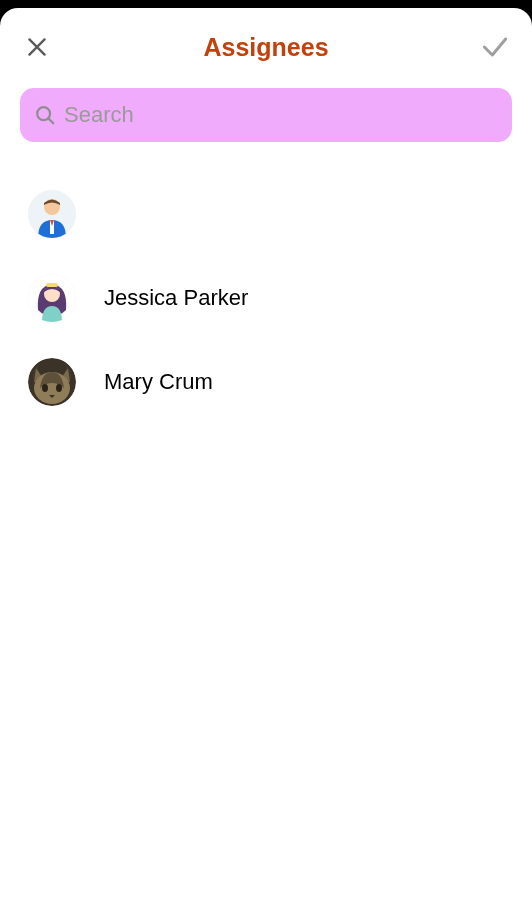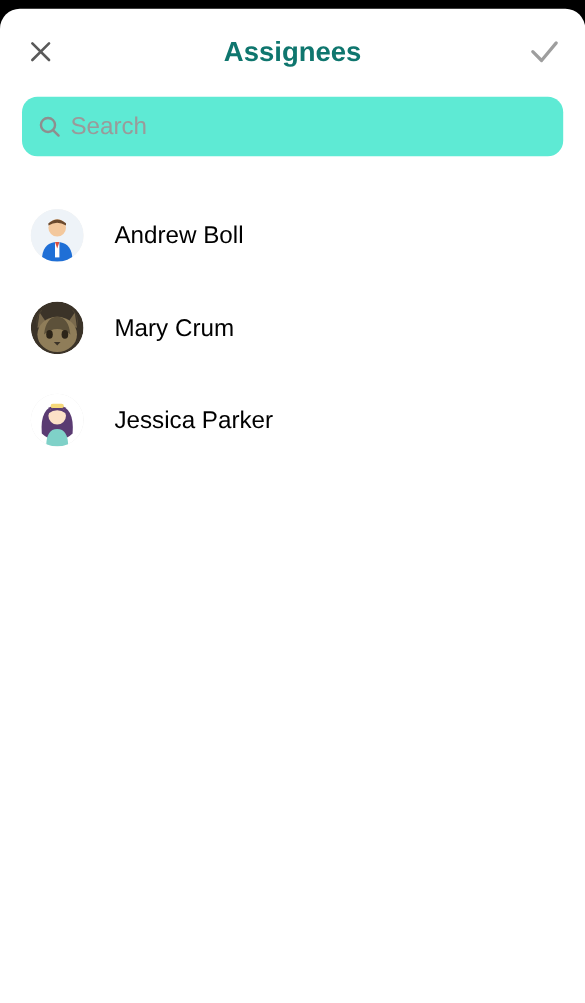--- a/index.html
+++ b/index.html
@@ -31,27 +31,27 @@
       height: 34px;
       display: flex;
       align-items: center;
       justify-content: center;
       cursor: pointer;
       color: #5a5a5a;
     }
     .title {
       font-size: 25px;
       font-weight: 700;
-      color: #0f766e;
+      color: #c2410c;
       text-align: center;
       flex: 1;
     }
     .search-wrap {
       margin: 8px 20px 10px 20px;
-      background: #5eead4;
+      background: #f0abfc;
       border-radius: 14px;
       display: flex;
       align-items: center;
       padding: 12px 14px;
       height: 54px;
     }
     .search-icon {
       color: #8e8e8e;
       margin-right: 8px;
       flex-shrink: 0;
@@ -128,50 +128,49 @@
       <div class="avatar">
         <svg viewBox="0 0 48 48">
           <circle cx="24" cy="24" r="24" fill="#eef3f8"></circle>
           <circle cx="24" cy="17" r="8" fill="#f3c89d"></circle>
           <path d="M16 13 Q24 6 32 13 L32 15 Q24 10 16 15 Z" fill="#6b4a2e"></path>
           <path d="M10 48 Q10 30 24 30 Q38 30 38 48 Z" fill="#1f6fd6"></path>
           <rect x="22" y="30" width="4" height="14" fill="#fff"></rect>
           <path d="M22 30 L24 36 L26 30 Z" fill="#d94e3f"></path>
         </svg>
       </div>
-      <div class="name">Andrew Boll</div>
+    </div>
+
+    <div class="list-item">
+      <div class="avatar">
+        <svg viewBox="0 0 48 48">
+          <circle cx="24" cy="24" r="24" fill="#fff"></circle>
+          <path d="M10 36 Q8 12 24 10 Q40 12 38 36 Q32 42 24 42 Q16 42 10 36 Z" fill="#5a3b72"></path>
+          <circle cx="24" cy="20" r="8" fill="#fce1c7"></circle>
+          <path d="M16 18 Q24 12 32 18 L32 16 Q24 8 16 16 Z" fill="#5a3b72"></path>
+          <path d="M14 48 Q14 32 24 32 Q34 32 34 48 Z" fill="#7fd1c8"></path>
+          <rect x="18" y="9" width="12" height="4" rx="2" fill="#f5d87a"></rect>
+        </svg>
+      </div>
+      <div class="name">Jessica Parker</div>
     </div>
 
     <div class="list-item">
       <div class="avatar">
         <svg viewBox="0 0 48 48">
           <circle cx="24" cy="24" r="24" fill="#3b3328"></circle>
           <path d="M8 10 L16 22 L6 24 Z" fill="#7a6a4d"></path>
           <path d="M40 10 L32 22 L42 24 Z" fill="#7a6a4d"></path>
           <ellipse cx="24" cy="30" rx="18" ry="16" fill="#8f7d59"></ellipse>
           <path d="M24 14 Q14 14 12 30 Q24 20 36 30 Q34 14 24 14 Z" fill="#5d513a"></path>
           <ellipse cx="17" cy="30" rx="3" ry="4" fill="#2c2418"></ellipse>
           <ellipse cx="31" cy="30" rx="3" ry="4" fill="#2c2418"></ellipse>
           <path d="M21 37 L24 40 L27 37 Z" fill="#3b3328"></path>
           <path d="M6 22 Q4 14 10 8" stroke="#4a4030" stroke-width="1" fill="none"></path>
           <path d="M42 22 Q44 14 38 8" stroke="#4a4030" stroke-width="1" fill="none"></path>
         </svg>
       </div>
       <div class="name">Mary Crum</div>
     </div>
 
-    <div class="list-item">
-      <div class="avatar">
-        <svg viewBox="0 0 48 48">
-          <circle cx="24" cy="24" r="24" fill="#fff"></circle>
-          <path d="M10 36 Q8 12 24 10 Q40 12 38 36 Q32 42 24 42 Q16 42 10 36 Z" fill="#5a3b72"></path>
-          <circle cx="24" cy="20" r="8" fill="#fce1c7"></circle>
-          <path d="M16 18 Q24 12 32 18 L32 16 Q24 8 16 16 Z" fill="#5a3b72"></path>
-          <path d="M14 48 Q14 32 24 32 Q34 32 34 48 Z" fill="#7fd1c8"></path>
-          <rect x="18" y="9" width="12" height="4" rx="2" fill="#f5d87a"></rect>
-        </svg>
-      </div>
-      <div class="name">Jessica Parker</div>
-    </div>
-
 
   </div>
 </div>
 
 </body></html>

